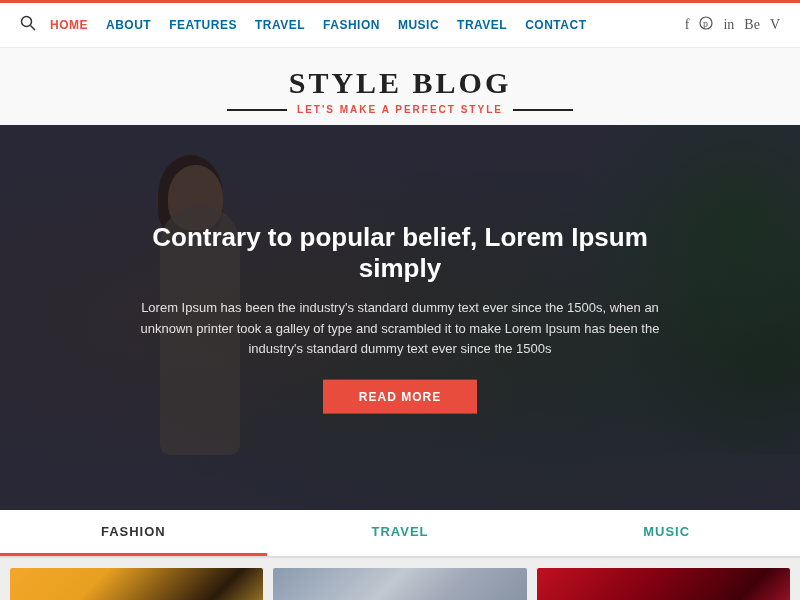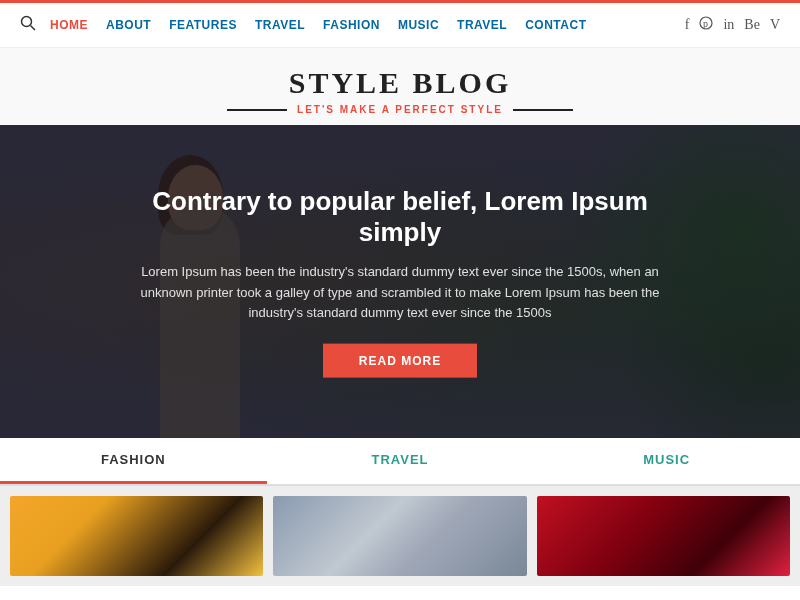--- a/index.html
+++ b/index.html
@@ -91,21 +91,21 @@
       color: #e84c3d;
       font-family: Arial, sans-serif;
       font-weight: 600;
       text-transform: uppercase;
     }
 
     
     .hero {
       position: relative;
       width: 100%;
-      height: 313px;
+      height: 385px;
       overflow: hidden;
       background: #2a2a3a;
     }
     .hero-bg {
       position: absolute;
       inset: 0;
       background: 
         radial-gradient(ellipse at 30% 50%, rgba(80,60,40,0.5) 0%, transparent 60%),
         radial-gradient(ellipse at 70% 60%, rgba(30,60,30,0.6) 0%, transparent 60%);
       background-color: #3a3a4a;

